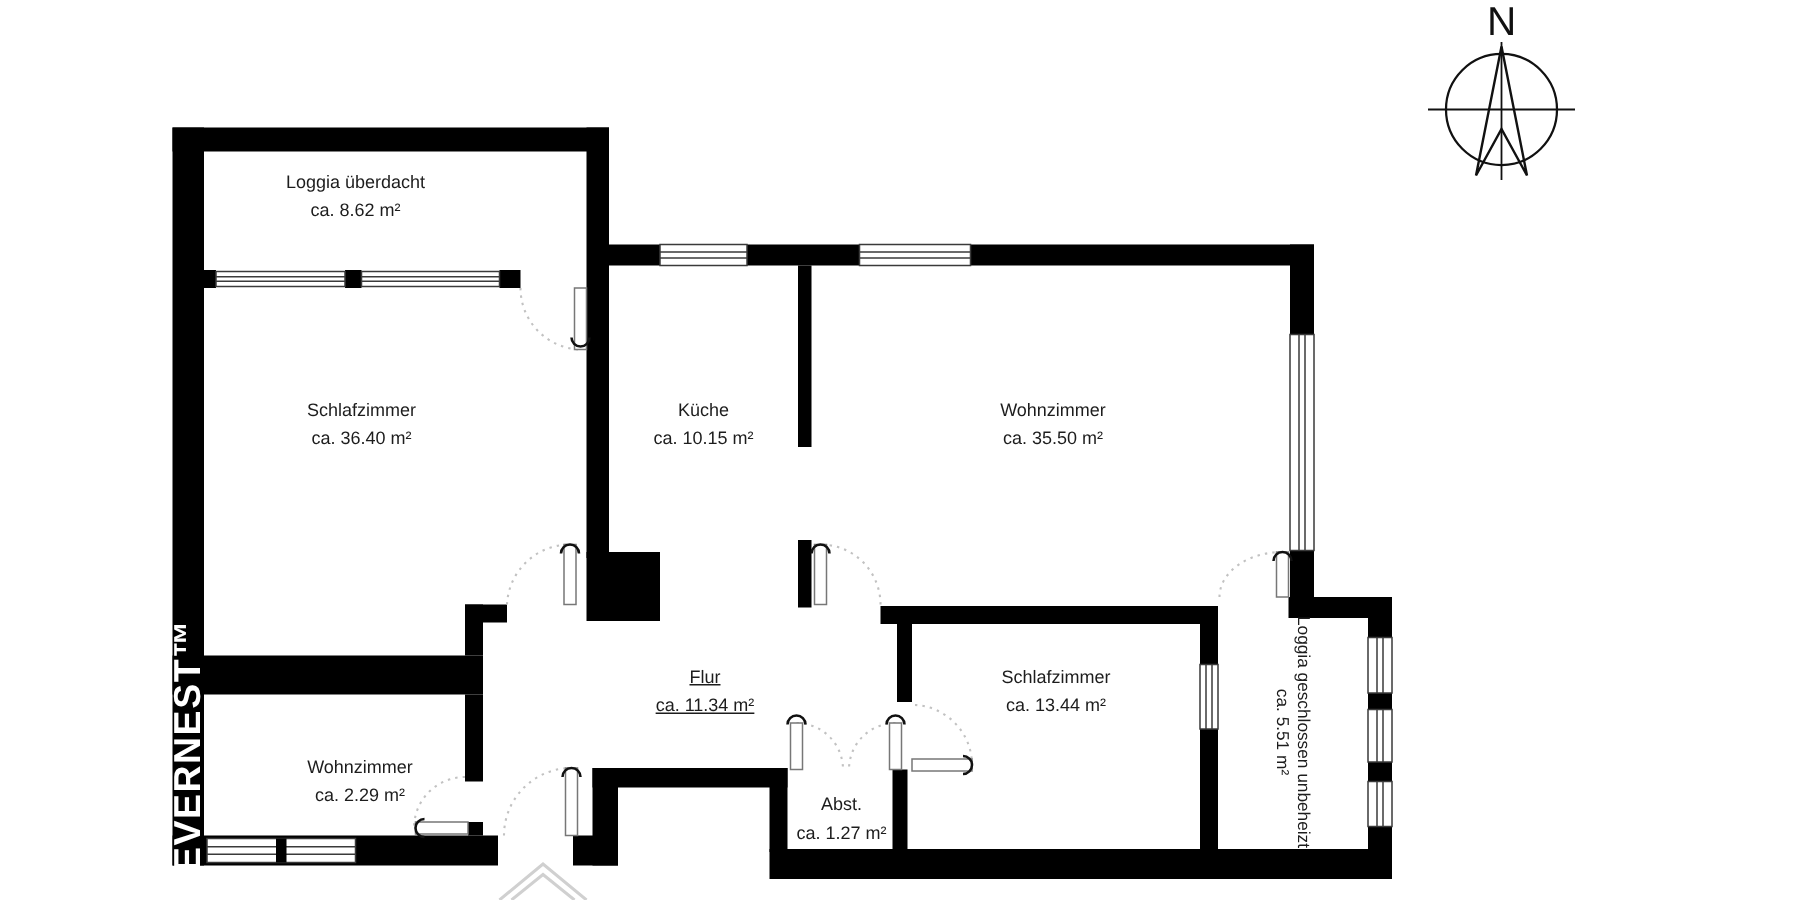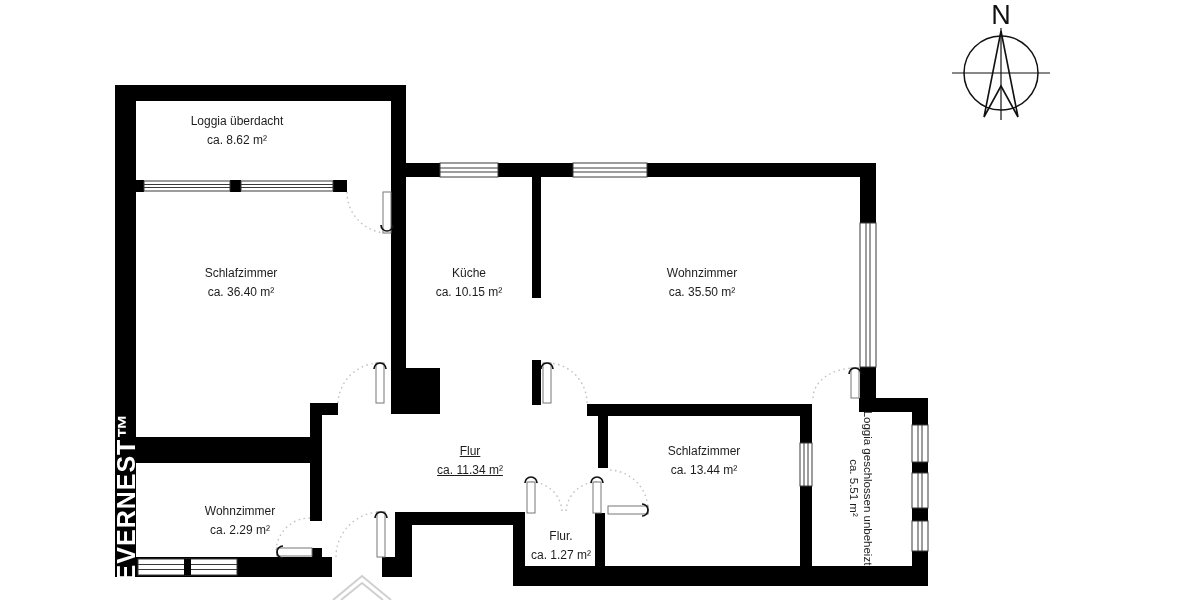--- a/index.html
+++ b/index.html
@@ -222,21 +222,21 @@
     <span class="name">Schlafzimmer</span>
     <span class="area">ca. 13.44 m²</span>
   </div>
 
   <div class="room-label" style="left:240px;top:521px;">
     <span class="name">Wohnzimmer</span>
     <span class="area">ca. 2.29 m²</span>
   </div>
 
   <div class="room-label" style="left:561px;top:546px;">
-    <span class="name">Flur.</span>
+    <span class="name">Abst.</span>
     <span class="area">ca. 1.27 m²</span>
   </div>
 
   <div class="room-label rotated" style="left:861px;top:488px;">
     <span class="name">Loggia geschlossen unbeheizt</span>
     <span class="area">ca. 5.51 m²</span>
   </div>
 
   <div class="compass-n" style="left:1001px;top:15px;">N</div>
 

